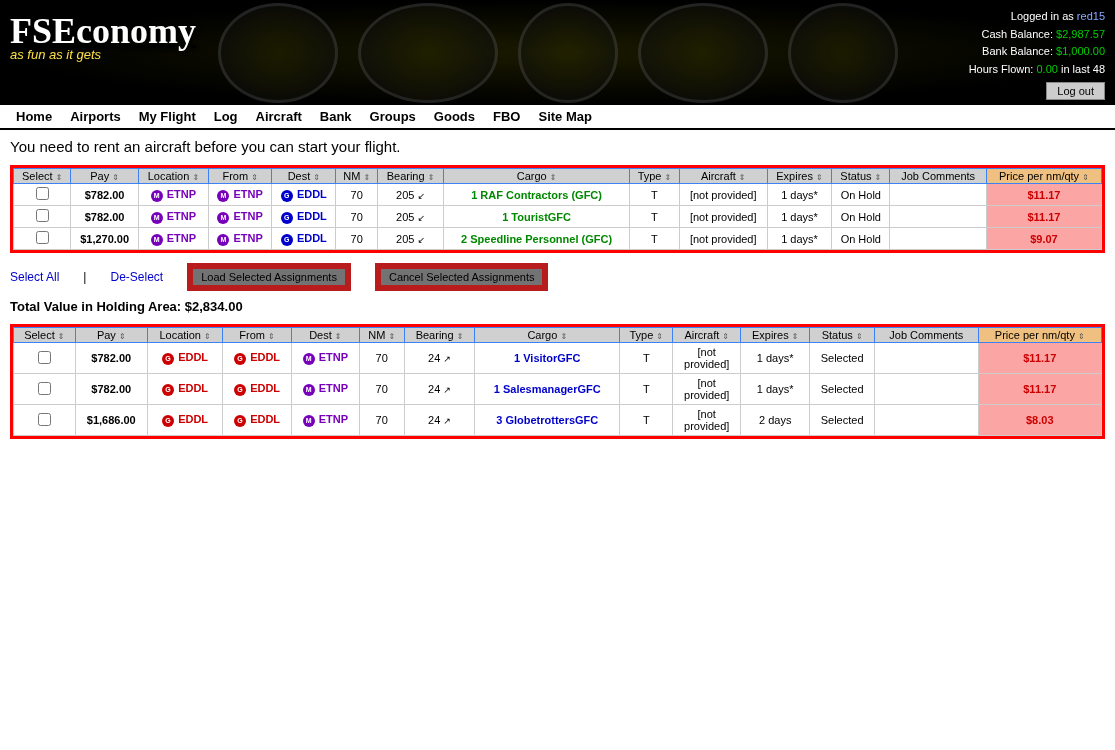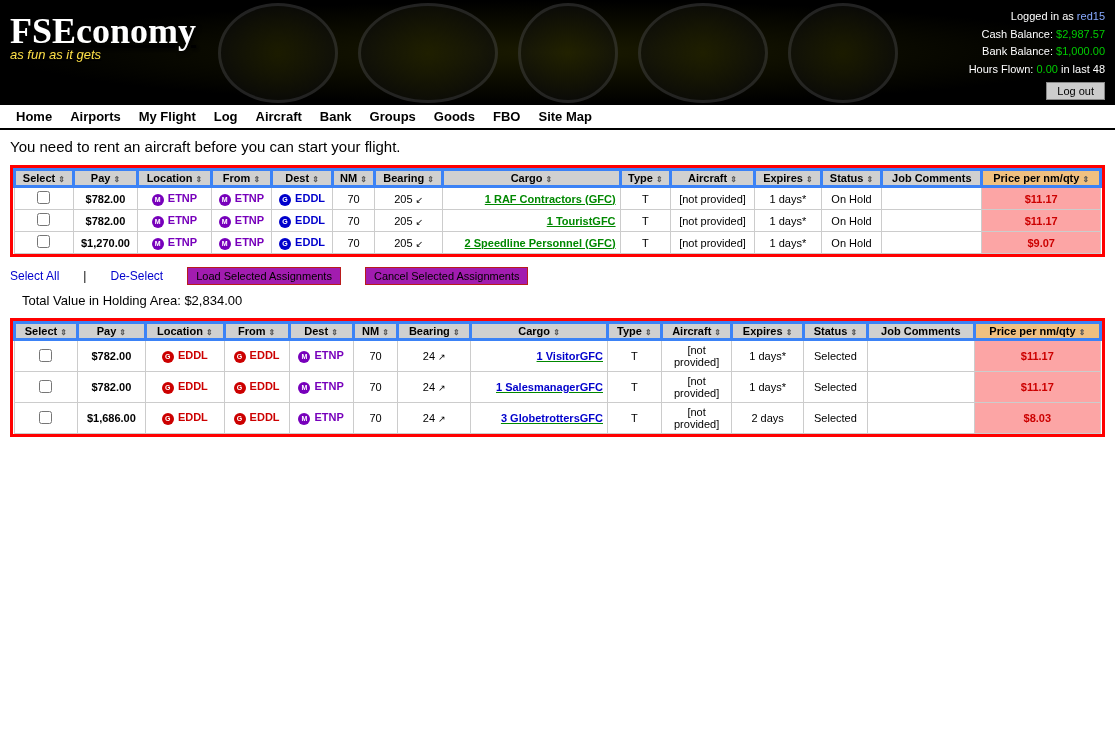--- a/index.html
+++ b/index.html
@@ -80,28 +80,28 @@
     }
     .loading-table-wrap {
       border: 3px solid red;
       margin-bottom: 10px;
     }
 
     table {
       width: 100%; border-collapse: collapse; font-size: 11px;
     }
     table th {
-      background: #d0d0d0; border: 3px solid #3b82f6; padding: 1px 4px;
-      text-align: center; font-weight: bold; white-space: nowrap;
+      background: #d0d0d0; border: 1px solid #3b82f6; padding: 1px 4px;
+      text-align: center; font-weight: normal; white-space: nowrap;
     }
     table td {
       border: 1px solid #ccc; padding: 3px 4px; text-align: center;
       vertical-align: middle;
     }
-    table td.left { text-align: right; text-decoration: underline; }
+    table td.left { text-align: center; }
     .price-col { background: #fca5a5; font-weight: bold; color: #c00; }
     .price-header { background: #f0c080; }
 
     .pay { font-weight: bold; }
     .airport-m { color: #7700bb; font-weight: bold; }
     .airport-g { color: #0000cc; font-weight: bold; }
     .cargo-green { color: #008800; font-weight: bold; }
 
     
     .icon-m {
@@ -125,24 +125,24 @@
 
     .arrow-sort { font-size: 8px; color: #555; }
 
     .select-bar {
       margin: 8px 0;
       display: flex; align-items: center; gap: 24px;
     }
     .select-bar a { color: #00c; text-decoration: none; font-size: 12px; }
     .select-bar button {
       padding: 2px 8px; font-size: 11px; cursor: pointer;
-      background: #a21caf; border: 1px solid #b91c1c;
+      background: #737373; border: 6px solid #b91c1c;
     }
     .total-value { margin: 6px 0 10px 0; font-size: 13px; }
-    .total-value strong { font-weight: normal; margin-left: 12px; }
+    .total-value strong { font-weight: bold; }
 
     input[type=checkbox] { cursor: pointer; }
     .nm-arrow { font-size: 9px; }
   </style>
 </head>
 <body>
 
 <div class="header">
   <div class="header-bg"></div>
 

